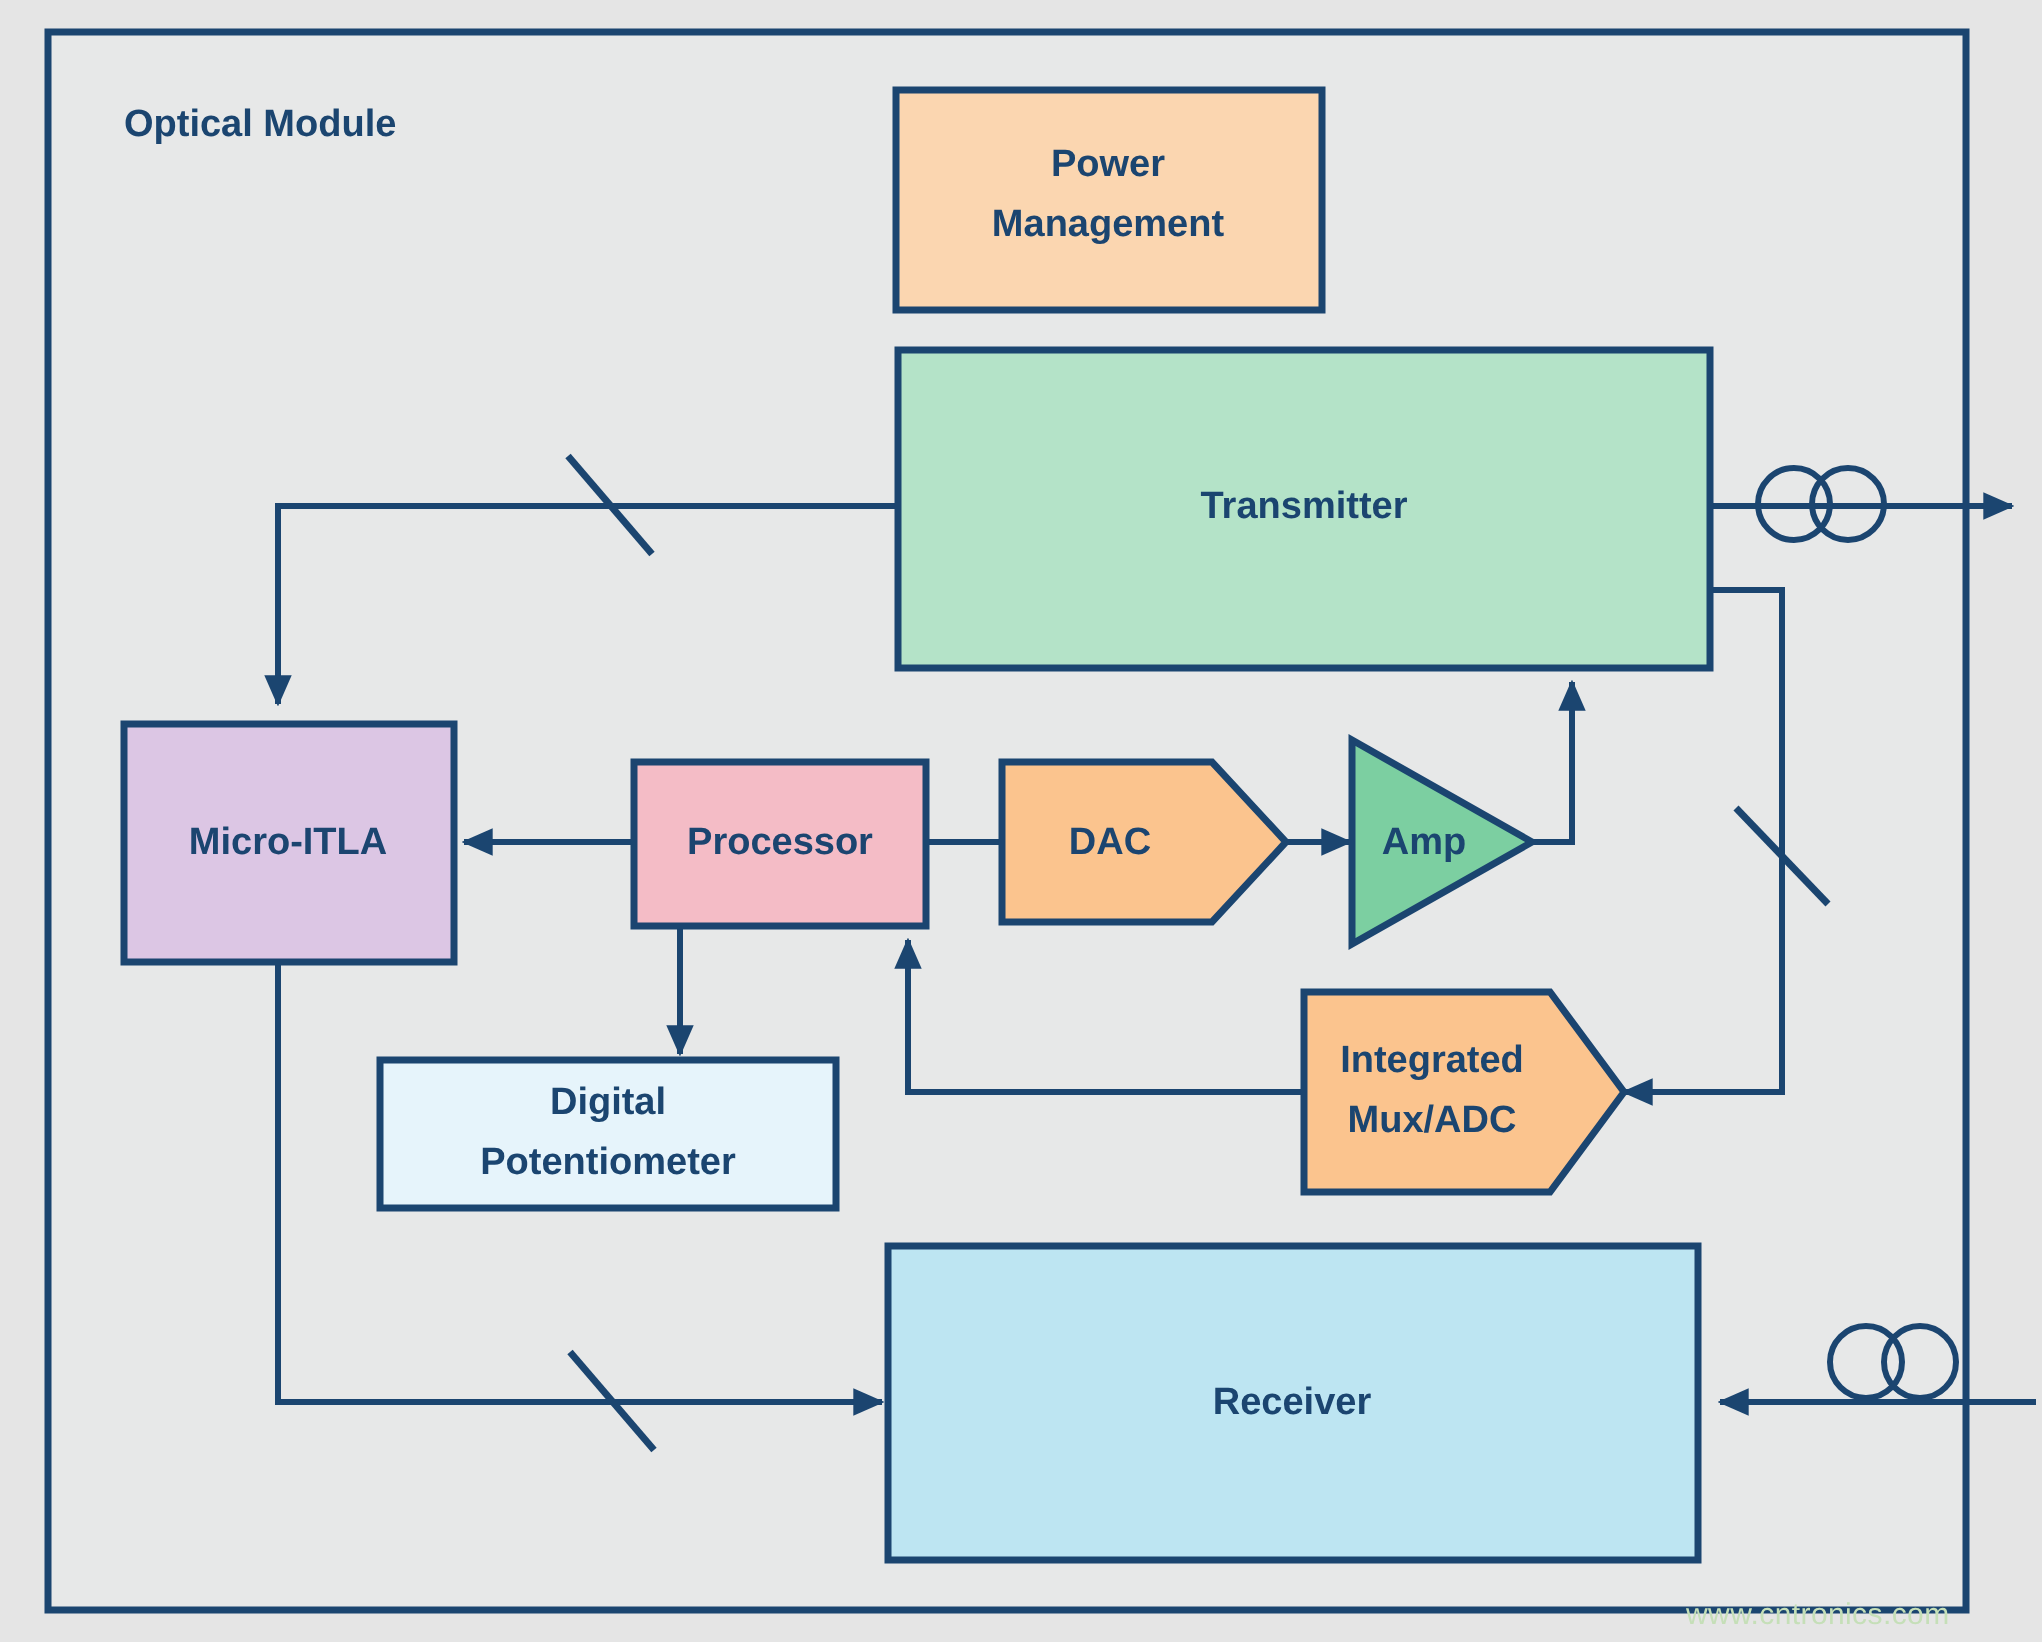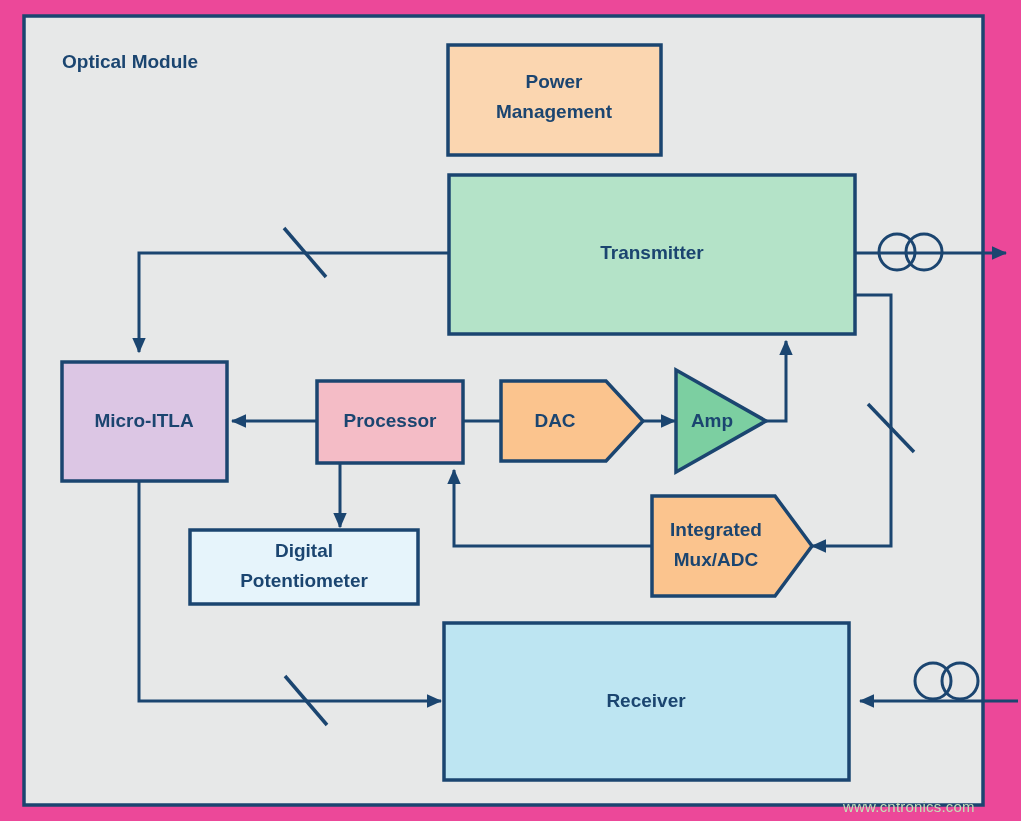--- a/index.html
+++ b/index.html
@@ -10,21 +10,21 @@
   body {
     width: 1021px;
     height: 821px;
     font-family: "Liberation Sans", sans-serif;
     overflow: hidden;
   }
   #diagram-root {
     position: relative;
     width: 1021px;
     height: 821px;
-    background: #ec4899;
+    background: #e5e5e5;
   }
   svg.canvas {
     position: absolute;
     top: 0;
     left: 0;
     width: 1021px;
     height: 821px;
     display: block;
   }
   .blk-label {

